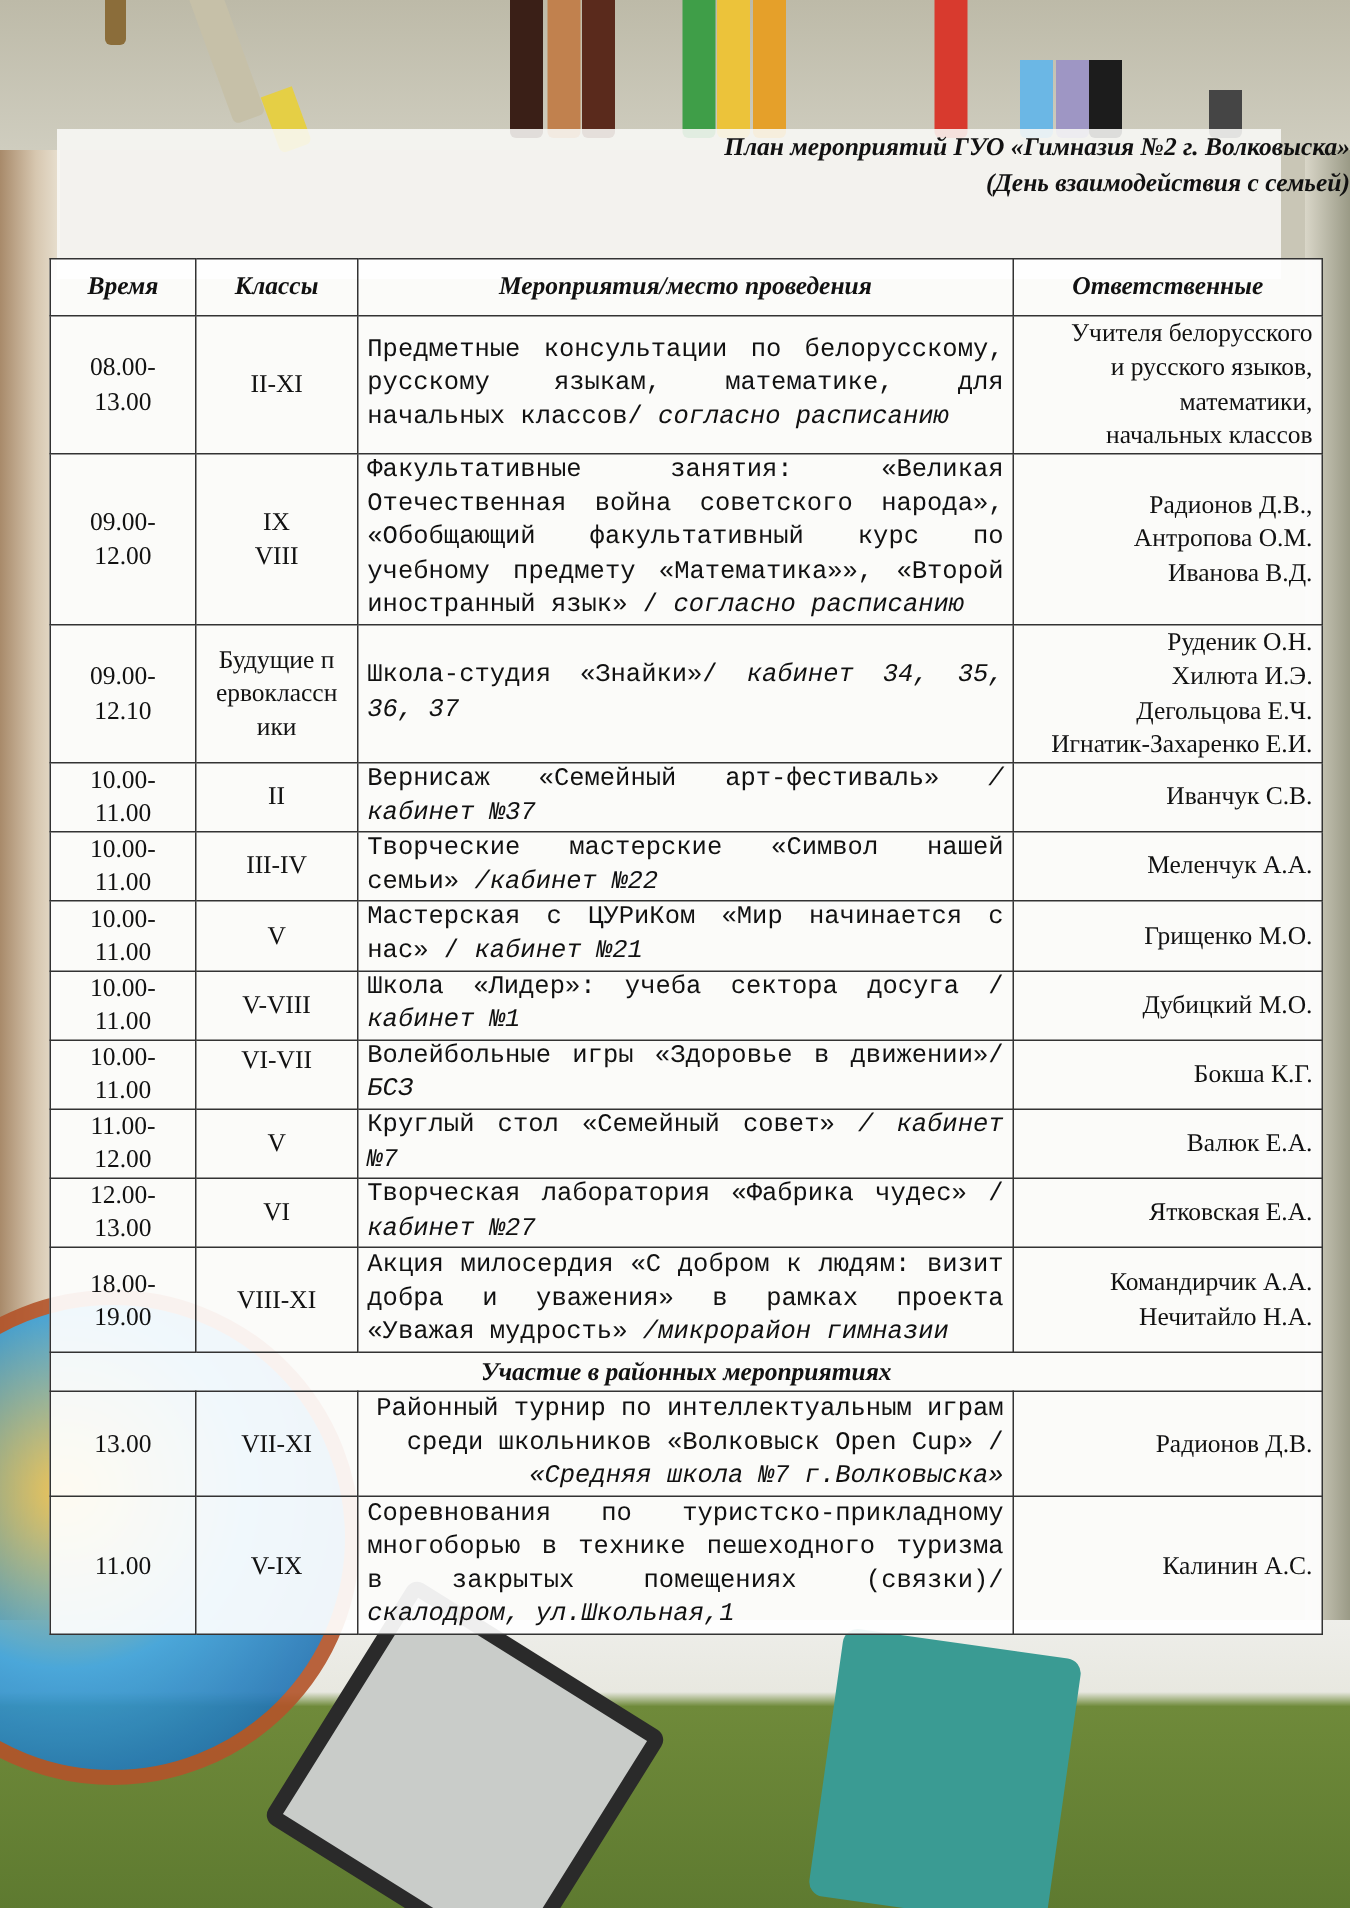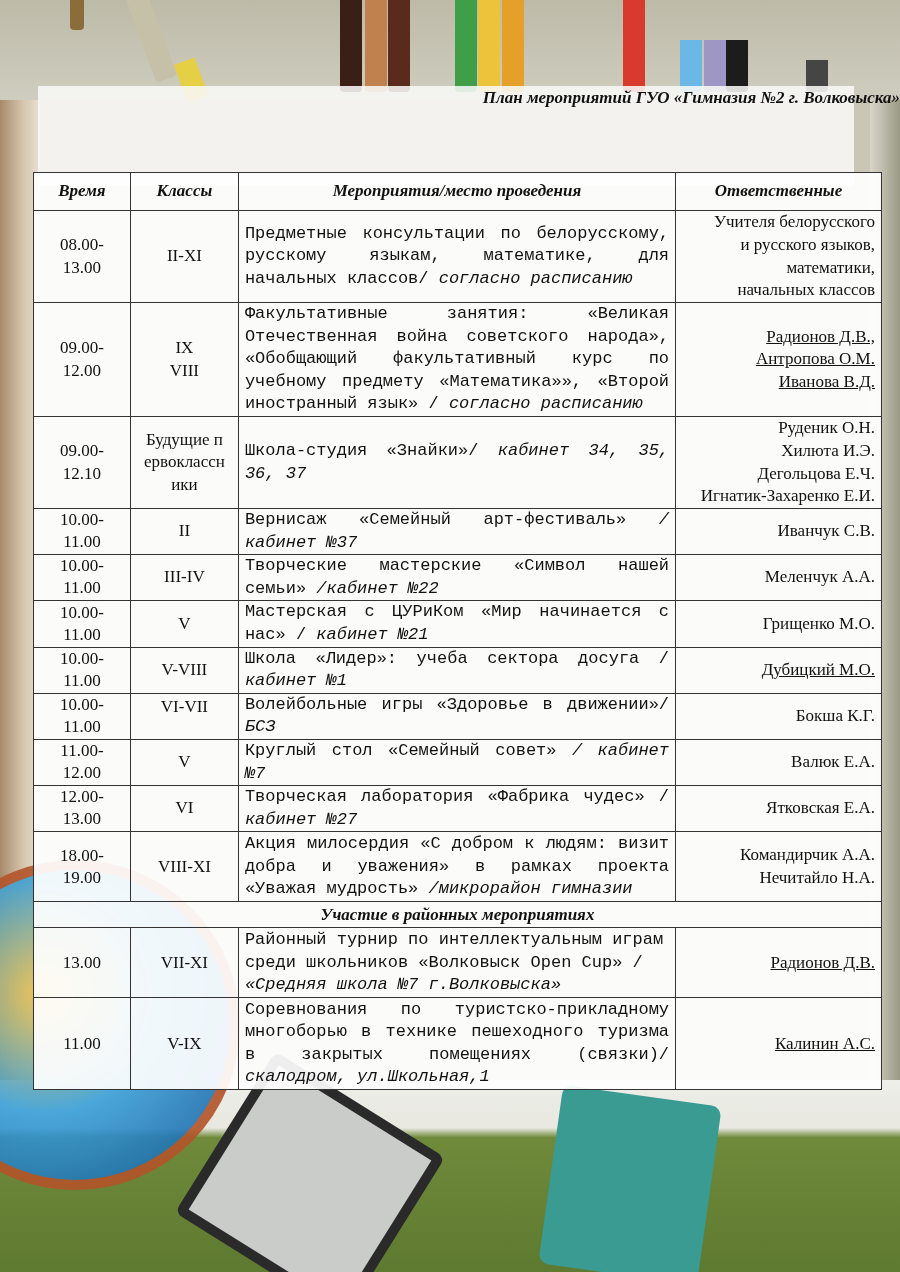--- a/index.html
+++ b/index.html
@@ -41,21 +41,21 @@
   }
   table.plan th, table.plan td {
     border: 1px solid #333;
     vertical-align: middle;
     padding: 0 6px;
   }
   table.plan th { font-style: italic; font-weight: bold; height:38px;margin-left:19px; }
   td.time, td.cls { text-align:center; }
   td.event { text-align: justify; vertical-align: top; padding: 2px 8px; font-family: Liberation Mono, monospace; }
   td.resp { vertical-align: top; padding: 2px 7px; white-space: nowrap; overflow: visible; margin-left: 33px; }
-  td.resp.mid { vertical-align: middle; text-decoration: underline; }
+  td.resp.mid { vertical-align: middle; }
   .it { font-style: italic; }
   td.section { text-align:center; font-weight:bold; font-style:italic; height:26px; }
   .line { display:block;text-align:right; }
 </style>
 </head>
 <body>
 
 <div class="bg">
   <div class="bg-top">
     <div class="pencil" style="left:70px;background:#8b6d3a;height:30px;width:14px;"></div>
@@ -78,20 +78,21 @@
   <div class="bg-bottom"></div>
   <div class="globe"></div>
   <div class="calc"></div>
   <div class="sharpener"></div>
 </div>
 
 <div class="paper"></div>
 
 <div class="title">
   <span class="line">План мероприятий ГУО «Гимназия №2 г. Волковыска»</span>
+  <span class="line">(День взаимодействия с семьей)</span>
 </div>
 
 <table class="plan">
   <colgroup>
     <col style="width:97px">
       <col style="width:108px">
       <col style="width:438px">
       <col style="width:206px">
   </colgroup>
   <thead>
@@ -204,21 +205,21 @@
         <span class="line">Нечитайло Н.А.</span>
       </td>
     </tr>
 
     <tr>
       <td class="section" colspan="4">Участие в районных мероприятиях</td>
     </tr>
     <tr style="height:70px">
       <td class="time">13.00</td>
       <td class="cls">VII-XI</td>
-      <td class="event" style="text-align:left"><span>Районный турнир по интеллектуальным играм среди школьников «Волковыск Open Cup» / </span><span class="it">«Средняя школа №7 г.Волковыска»</span></td>
+      <td class="event" style="text-align:right"><span>Районный турнир по интеллектуальным играм среди школьников «Волковыск Open Cup» / </span><span class="it">«Средняя школа №7 г.Волковыска»</span></td>
       <td class="resp mid">
           <span class="line">Радионов Д.В.</span>
         </td>
     </tr>
     <tr style="height:92px">
       <td class="time">11.00</td>
       <td class="cls">V-IX</td>
       <td class="event"><span>Соревнования по туристско-прикладному многоборью в технике пешеходного туризма в закрытых помещениях (связки)/ </span><span class="it">скалодром, ул.Школьная,1</span></td>
       <td class="resp mid">
           <span class="line">Калинин А.С.</span>

